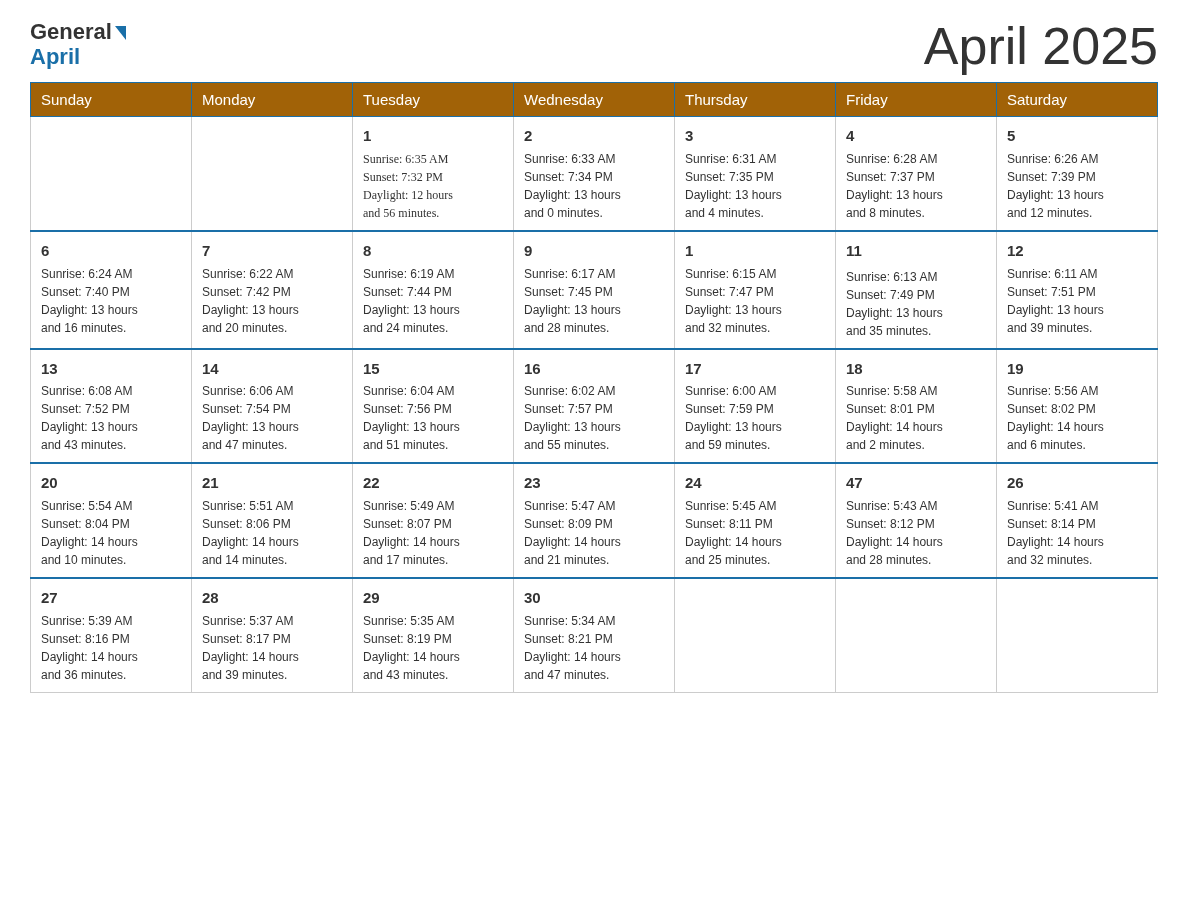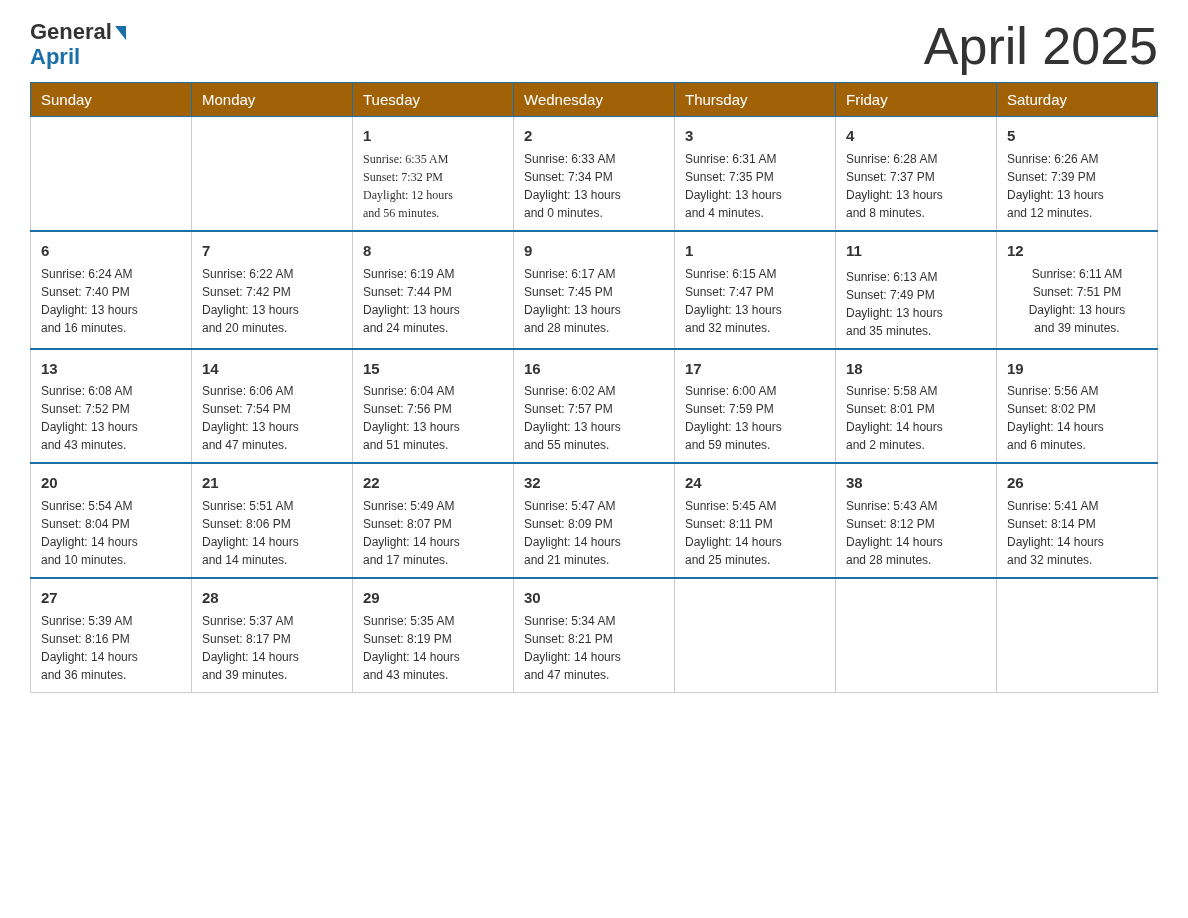--- a/index.html
+++ b/index.html
@@ -194,21 +194,21 @@
         </td>
         <td>
           <span class="day-number">11</span>
           <div class="day-info" style="white-space: pre-line; margin-top: 6px;">Sunrise: 6:13 AM
 Sunset: 7:49 PM
 Daylight: 13 hours
 and 35 minutes.</div>
         </td>
         <td>
           <span class="day-number">12</span>
-          <div class="day-info" style="white-space: pre-line; text-align: center;">Sunrise: 6:11 AM
+          <div class="day-info" style="white-space: pre-line;">Sunrise: 6:11 AM
 Sunset: 7:51 PM
 Daylight: 13 hours
 and 39 minutes.</div>
         </td>
       </tr>
       <tr>
         <td>
           <span class="day-number">13</span>
           <div class="day-info" style="white-space: pre-line;">Sunrise: 6:08 AM
 Sunset: 7:52 PM
@@ -274,35 +274,35 @@
 and 14 minutes.</div>
         </td>
         <td>
           <span class="day-number">22</span>
           <div class="day-info" style="white-space: pre-line;">Sunrise: 5:49 AM
 Sunset: 8:07 PM
 Daylight: 14 hours
 and 17 minutes.</div>
         </td>
         <td>
-          <span class="day-number">32</span>
+          <span class="day-number">23</span>
           <div class="day-info" style="white-space: pre-line;">Sunrise: 5:47 AM
 Sunset: 8:09 PM
 Daylight: 14 hours
 and 21 minutes.</div>
         </td>
         <td>
           <span class="day-number">24</span>
           <div class="day-info" style="white-space: pre-line;">Sunrise: 5:45 AM
 Sunset: 8:11 PM
 Daylight: 14 hours
 and 25 minutes.</div>
         </td>
         <td>
-          <span class="day-number">38</span>
+          <span class="day-number">47</span>
           <div class="day-info" style="white-space: pre-line;">Sunrise: 5:43 AM
 Sunset: 8:12 PM
 Daylight: 14 hours
 and 28 minutes.</div>
         </td>
         <td>
           <span class="day-number">26</span>
           <div class="day-info" style="white-space: pre-line;">Sunrise: 5:41 AM
 Sunset: 8:14 PM
 Daylight: 14 hours

